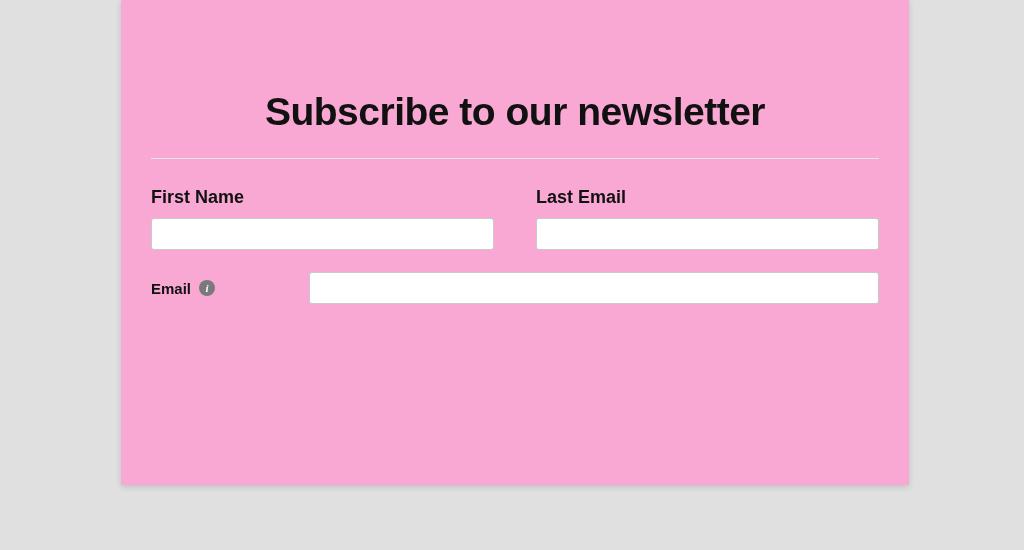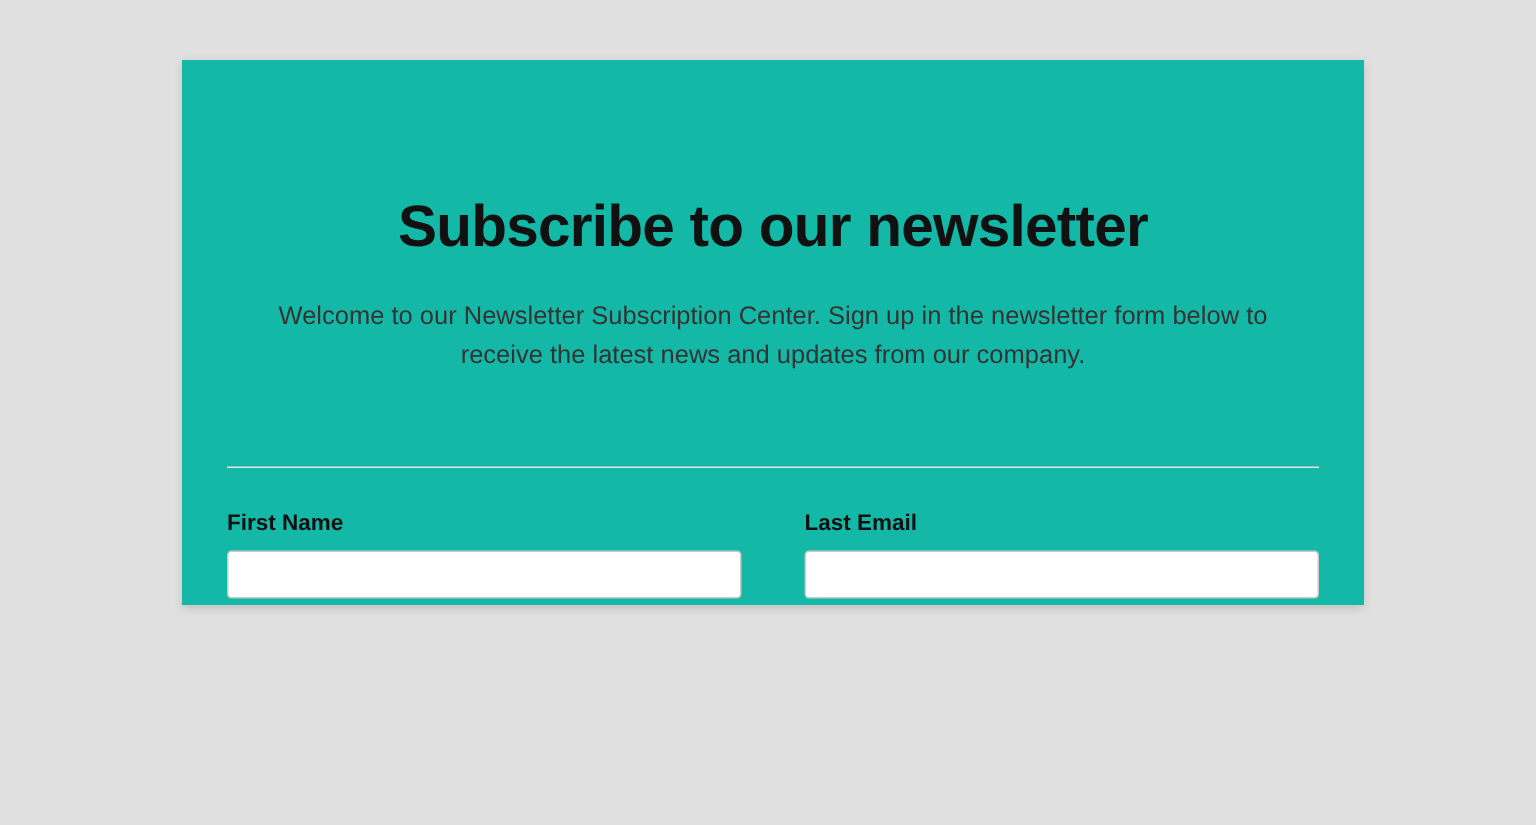--- a/index.html
+++ b/index.html
@@ -13,25 +13,24 @@
       width: 1024px;
       height: 550px;
       overflow: hidden;
       position: relative;
     }
     .frame {
       position: absolute;
       top: 0;
       left: 121px;
       width: 788px;
-      height: 363px;
-      background: #14b8a6;
+      height: 485px;
+      background: #f9a8d4;
       box-shadow: 0 2px 6px rgba(0,0,0,0.15);
       overflow-y: scroll;
-      margin-top: 40px;
     }
     .frame::-webkit-scrollbar {
       width: 16px;
     }
     .frame::-webkit-scrollbar-track {
       background: #f1f1f1;
     }
     .frame::-webkit-scrollbar-thumb {
       background: #c1c1c1;
     }
@@ -63,21 +62,21 @@
       display: flex;
       gap: 42px;
       margin-bottom: 22px;
     }
     .form-group {
       flex: 1;
       display: flex;
       flex-direction: column;
     }
     .label {
-      font-size: 15px;
+      font-size: 18px;
       font-weight: 700;
       color: #111;
       margin-bottom: 10px;
     }
     .input {
       width: 100%;
       height: 32px;
       padding: 6px 10px;
       font-size: 14px;
       border: 1px solid #c9c9c9;
@@ -139,21 +138,20 @@
       border-radius: 4px;
       cursor: pointer;
     }
   </style>
 </head>
 <body>
 
 <div class="frame">
   <div class="content">
     <h1 class="title">Subscribe to our newsletter</h1>
-    <p class="description">Welcome to our Newsletter Subscription Center. Sign up in the newsletter form below to receive the latest news and updates from our company.</p>
     <hr class="divider">
 
     <div class="form-row">
       <div class="form-group">
         <label class="label">First Name</label>
         <input type="text" class="input" value="" style="">
       </div>
       <div class="form-group">
         <label class="label">Last Email</label>
         <input type="text" class="input" value="" style="">

